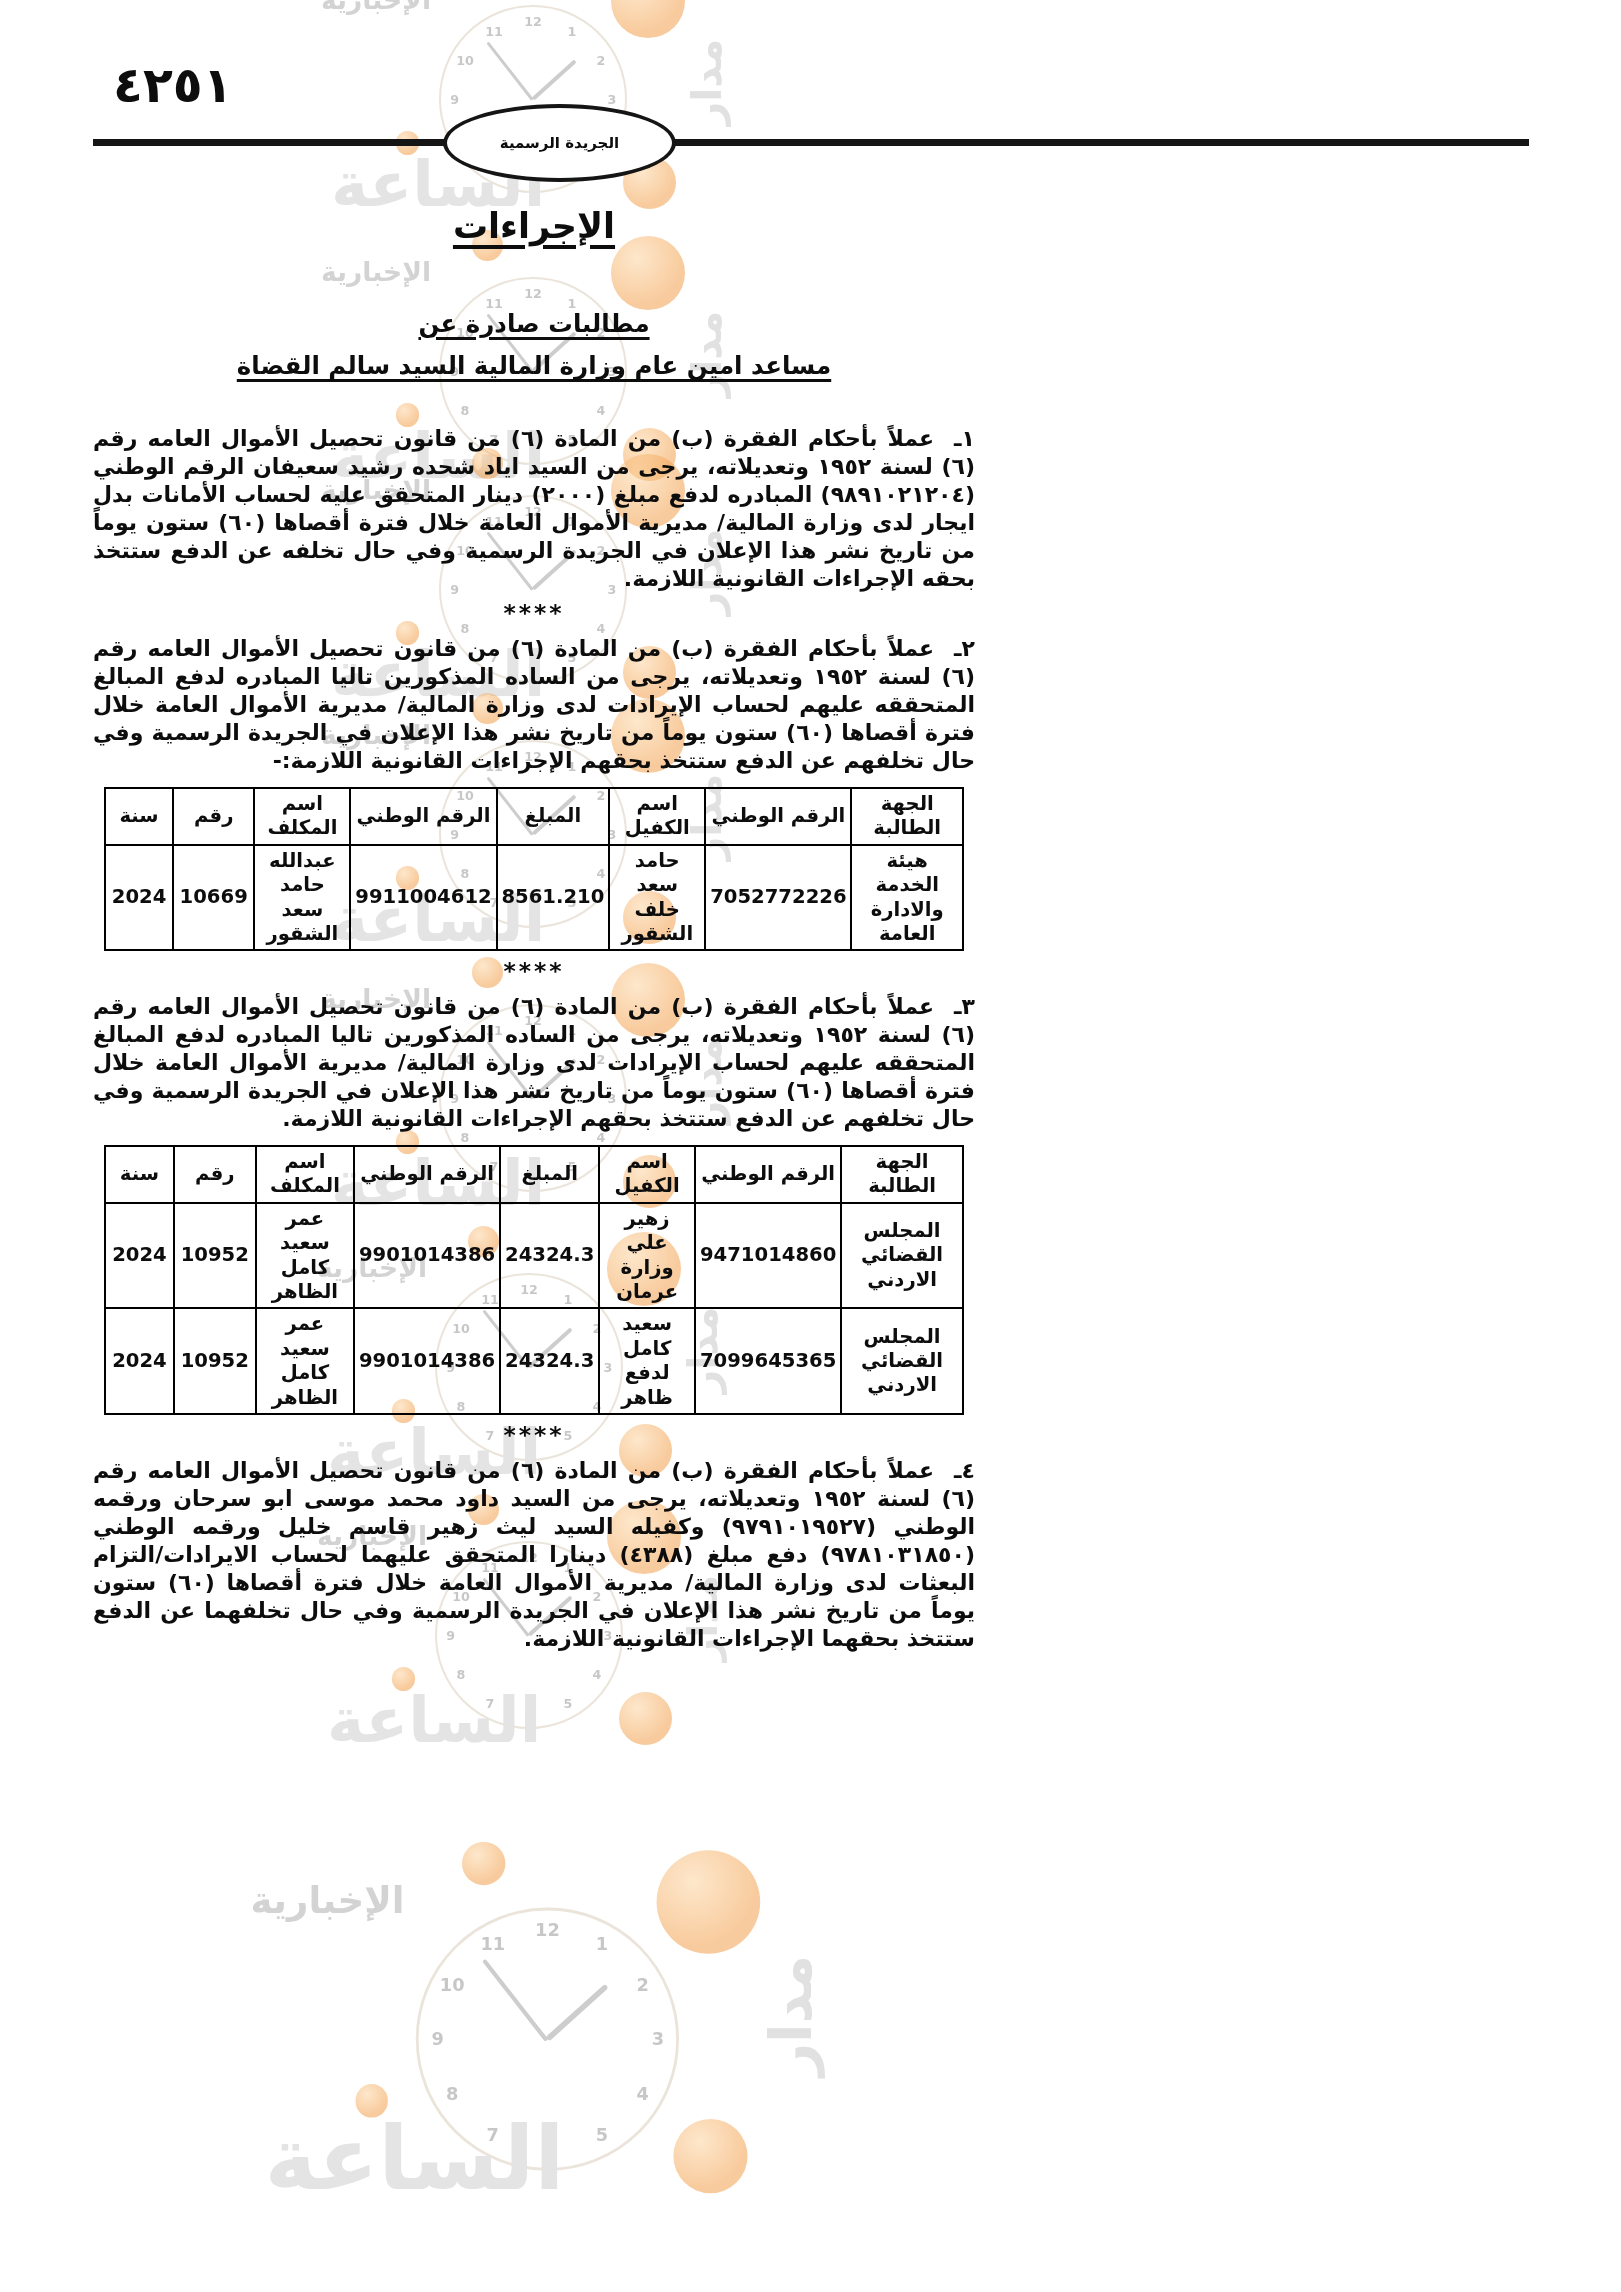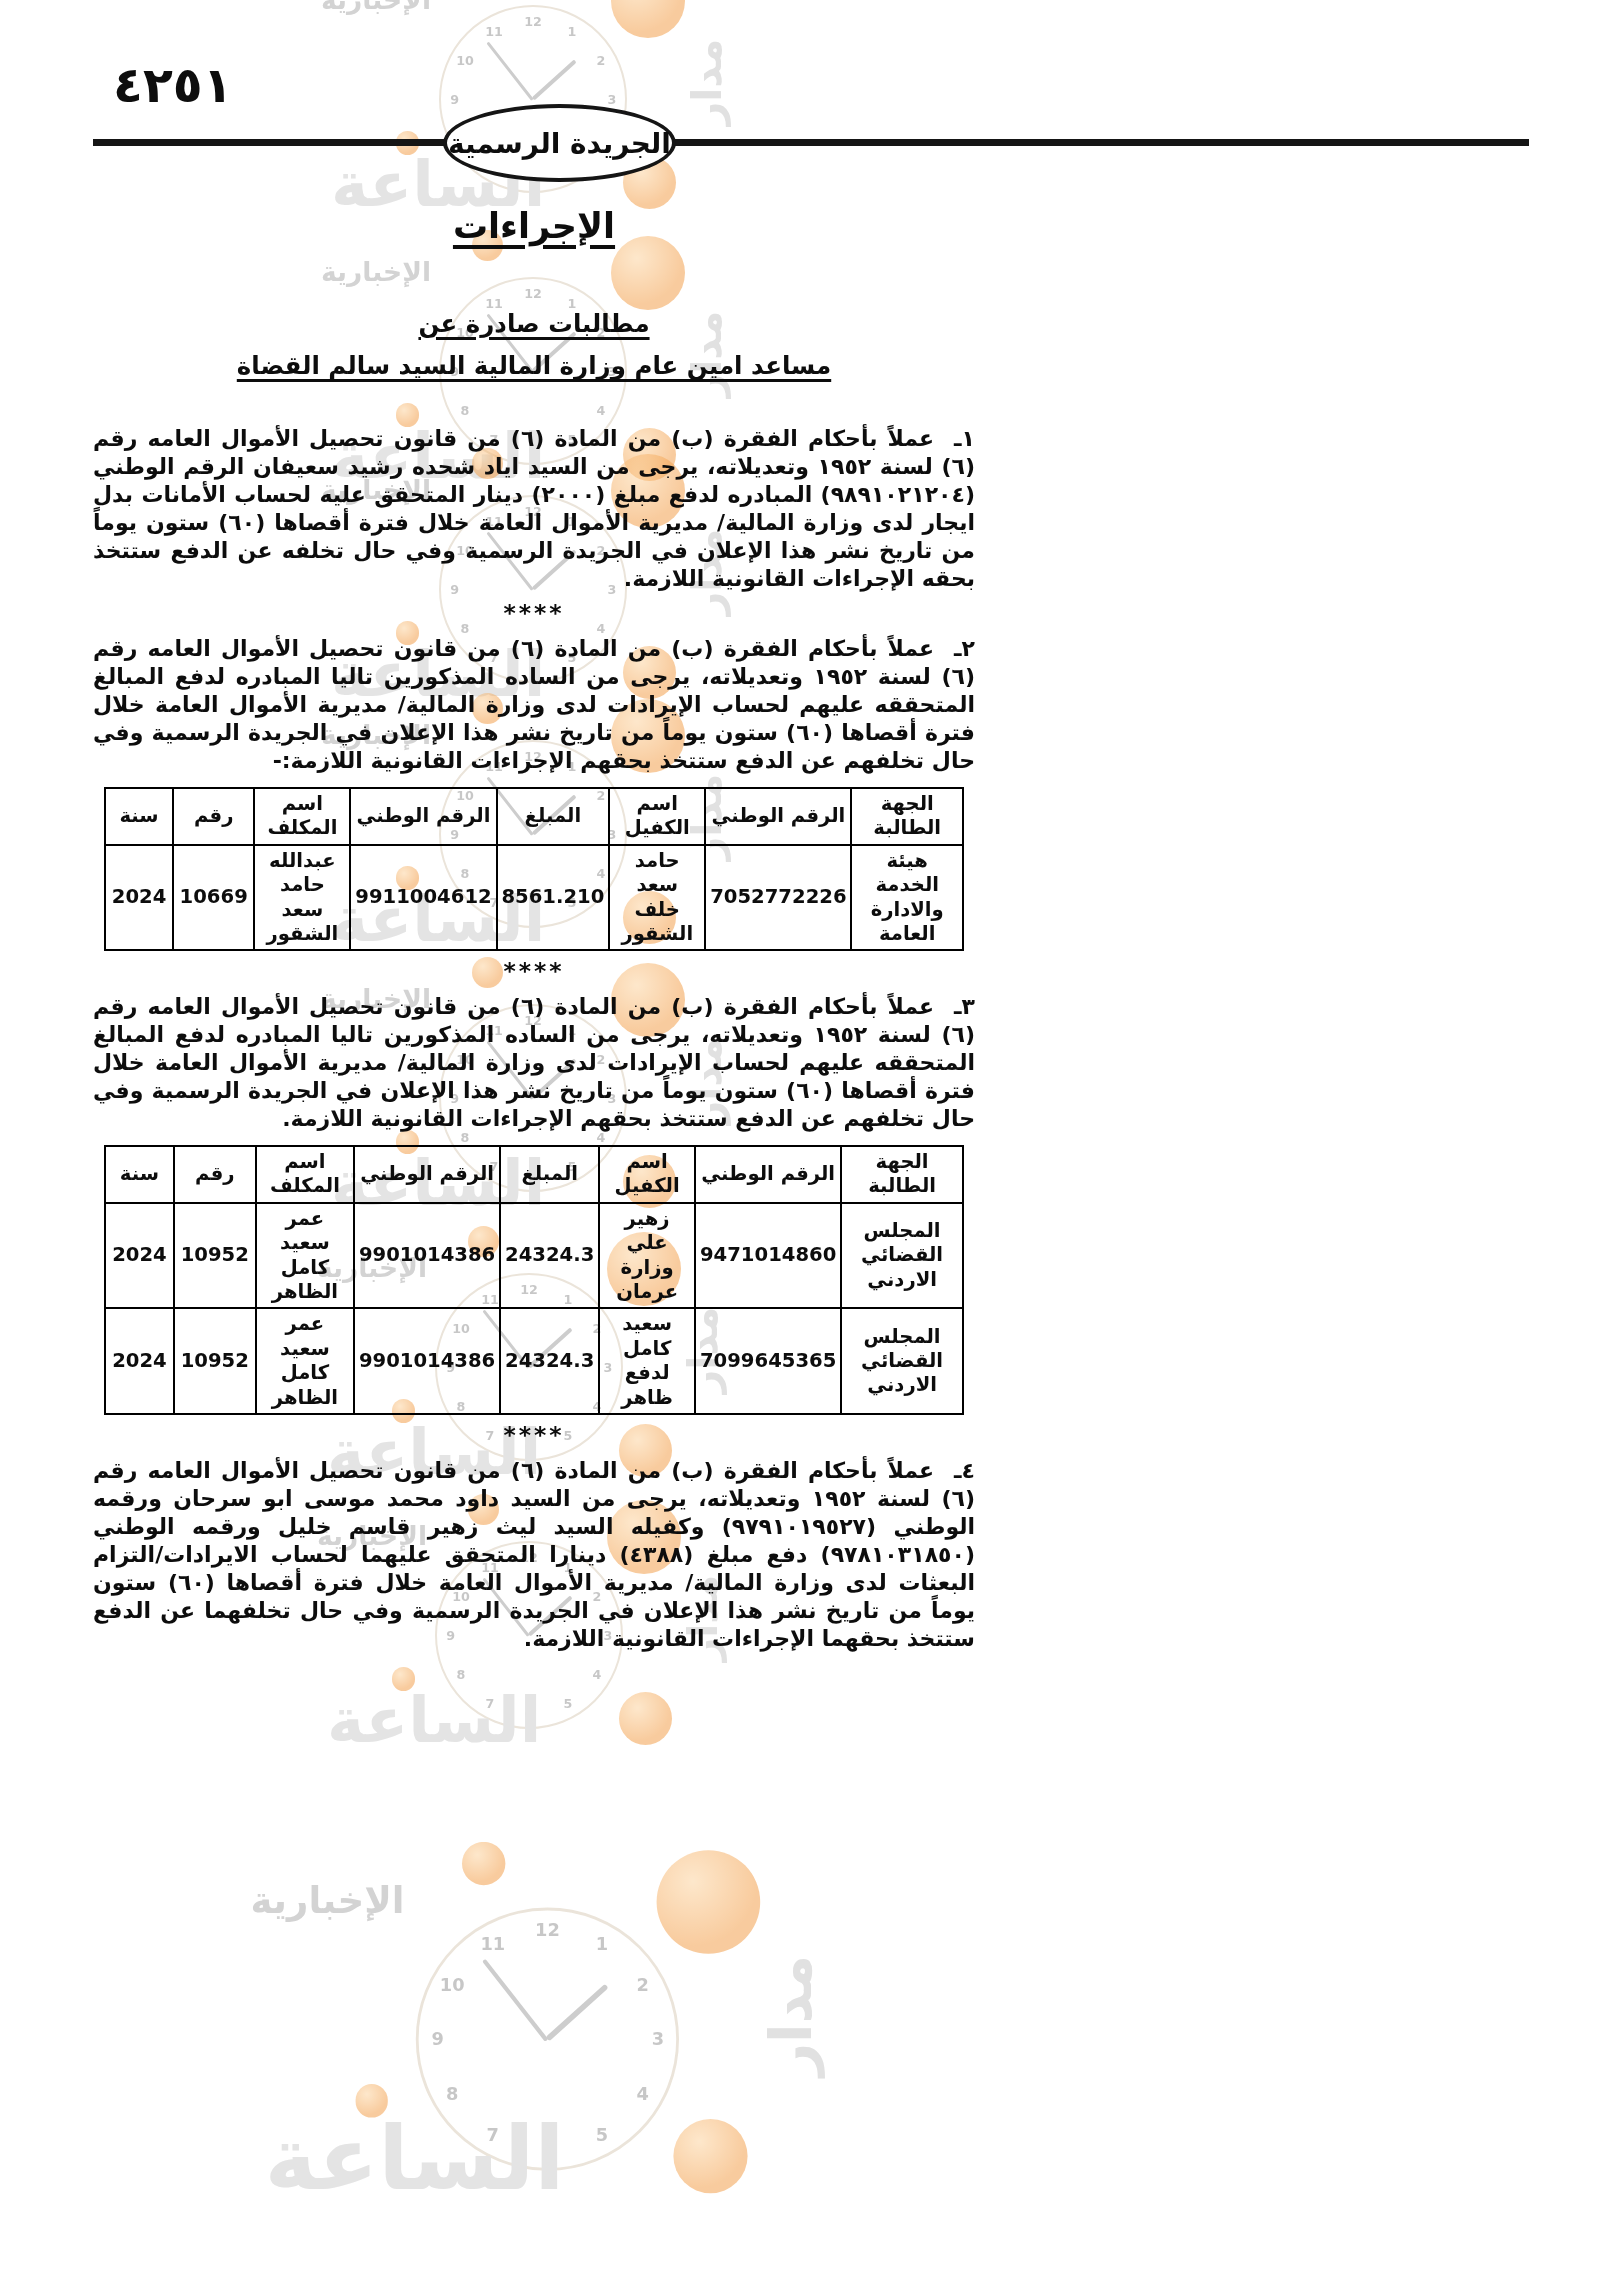--- a/index.html
+++ b/index.html
@@ -36,21 +36,21 @@
   .wm-alsaa { position: absolute; left: -47px; top: 184px; font-size: 63px; font-weight: bold; color: #c9c9c9; }
 
   
   .pagenum { position: absolute; left: 113px; top: 57px; z-index: 2;
              font-size: 49px; font-weight: bold; letter-spacing: 2.9px; }
   .header-rule { position: absolute; left: 93px; top: 139px; width: 1436px; height: 6.9px;
                  background: #151515; z-index: 2; }
   .masthead-oval { position: absolute; left: 443px; top: 104px; width: 233px; height: 78px;
                    background: #ffffff; border: 4.9px solid #151515; border-radius: 50%;
                    display: flex; align-items: center; justify-content: center; z-index: 3; }
-  .masthead-oval span { font-size: 28px; font-weight: bold; }
+  .masthead-oval span { font-size: 15px; font-weight: bold; }
 
   
   .content { position: absolute; left: 93px; top: 196px; width: 882px; z-index: 2; direction: rtl; }
   .doc-title { font-size: 35px; font-weight: bold; text-align: center; margin: 9.8px 0 0;
                text-decoration: underline; text-decoration-thickness: 3.9px; text-underline-offset: 6.9px; }
   .sec-head { font-size: 24.5px; font-weight: bold; text-align: center; margin: 0;
               text-decoration: underline; text-decoration-thickness: 2.5px; text-underline-offset: 4.9px; }
   .sec-head.first { margin-top: 63px; }
   .sec-head.second { margin-top: 13.7px; }
 

